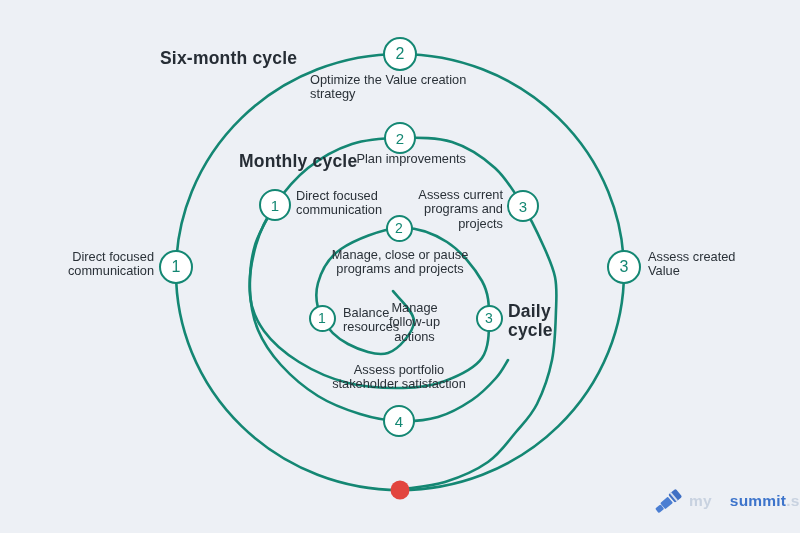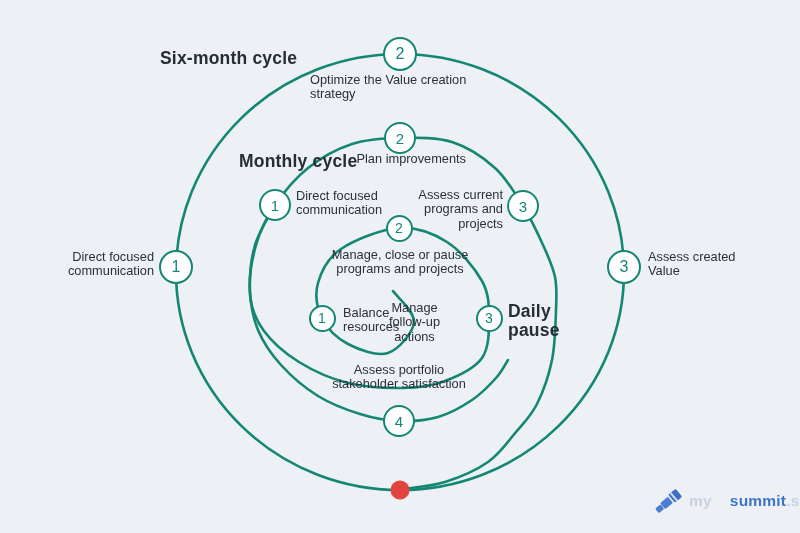--- a/index.html
+++ b/index.html
@@ -37,21 +37,21 @@
       <div class="node-label" style="left: 648px; top: 250px; width: 110px; text-align: left;">Assess created Value</div>
       <div class="cycle-title" style="left: 239px; top: 129px; width: 140px; margin-top: 23px;">Monthly cycle</div>
       <div class="node" style="height: 32px; width: 32px; left: 259px; top: 189px; font-size: 15px;">1</div>
       <div class="node-label" style="left: 296px; top: 189px; width: 106px; text-align: left;">Direct focused communication</div>
       <div class="node" style="height: 32px; width: 32px; left: 384px; top: 122px; font-size: 15px;">2</div>
       <div class="node-label" style="left: 326px; top: 152px; width: 140px; text-align: right;">Plan improvements</div>
       <div class="node" style="height: 32px; width: 32px; left: 507px; top: 190px; font-size: 15px;">3</div>
       <div class="node-label" style="left: 397px; top: 188px; width: 106px; text-align: right;">Assess current programs and projects</div>
       <div class="node" style="height: 32px; width: 32px; left: 383px; top: 405px; font-size: 15px;">4</div>
       <div class="node-label" style="left: 319px; top: 363px; width: 160px; text-align: center;">Assess portfolio stakeholder satisfaction</div>
-      <div class="cycle-title" style="left: 508px; top: 302px; width: 55px;">Daily pause</div>
+      <div class="cycle-title" style="left: 508px; top: 302px; width: 55px;">Daily cycle</div>
       <div class="node" style="height: 27px; width: 27px; left: 308.5px; top: 304.5px; font-size: 14px;">1</div>
       <div class="node-label" style="left: 343px; top: 306px; width: 85px; text-align: left;">Balance resources</div>
       <div class="node" style="height: 27px; width: 27px; left: 385.5px; top: 214.5px; font-size: 14px;">2</div>
       <div class="node-label" style="left: 329px; top: 248px; width: 142px; text-align: center;">Manage, close or pause programs and projects</div>
       <div class="node" style="height: 27px; width: 27px; left: 475.5px; top: 304.5px; font-size: 14px;">3</div>
       <div class="node-label" style="left: 372px; top: 301px; width: 85px; text-align: center;">Manage follow-up actions</div>
     </div>
 
   <div id="logo">
     <svg width="36" height="32" viewBox="0 0 36 32">

